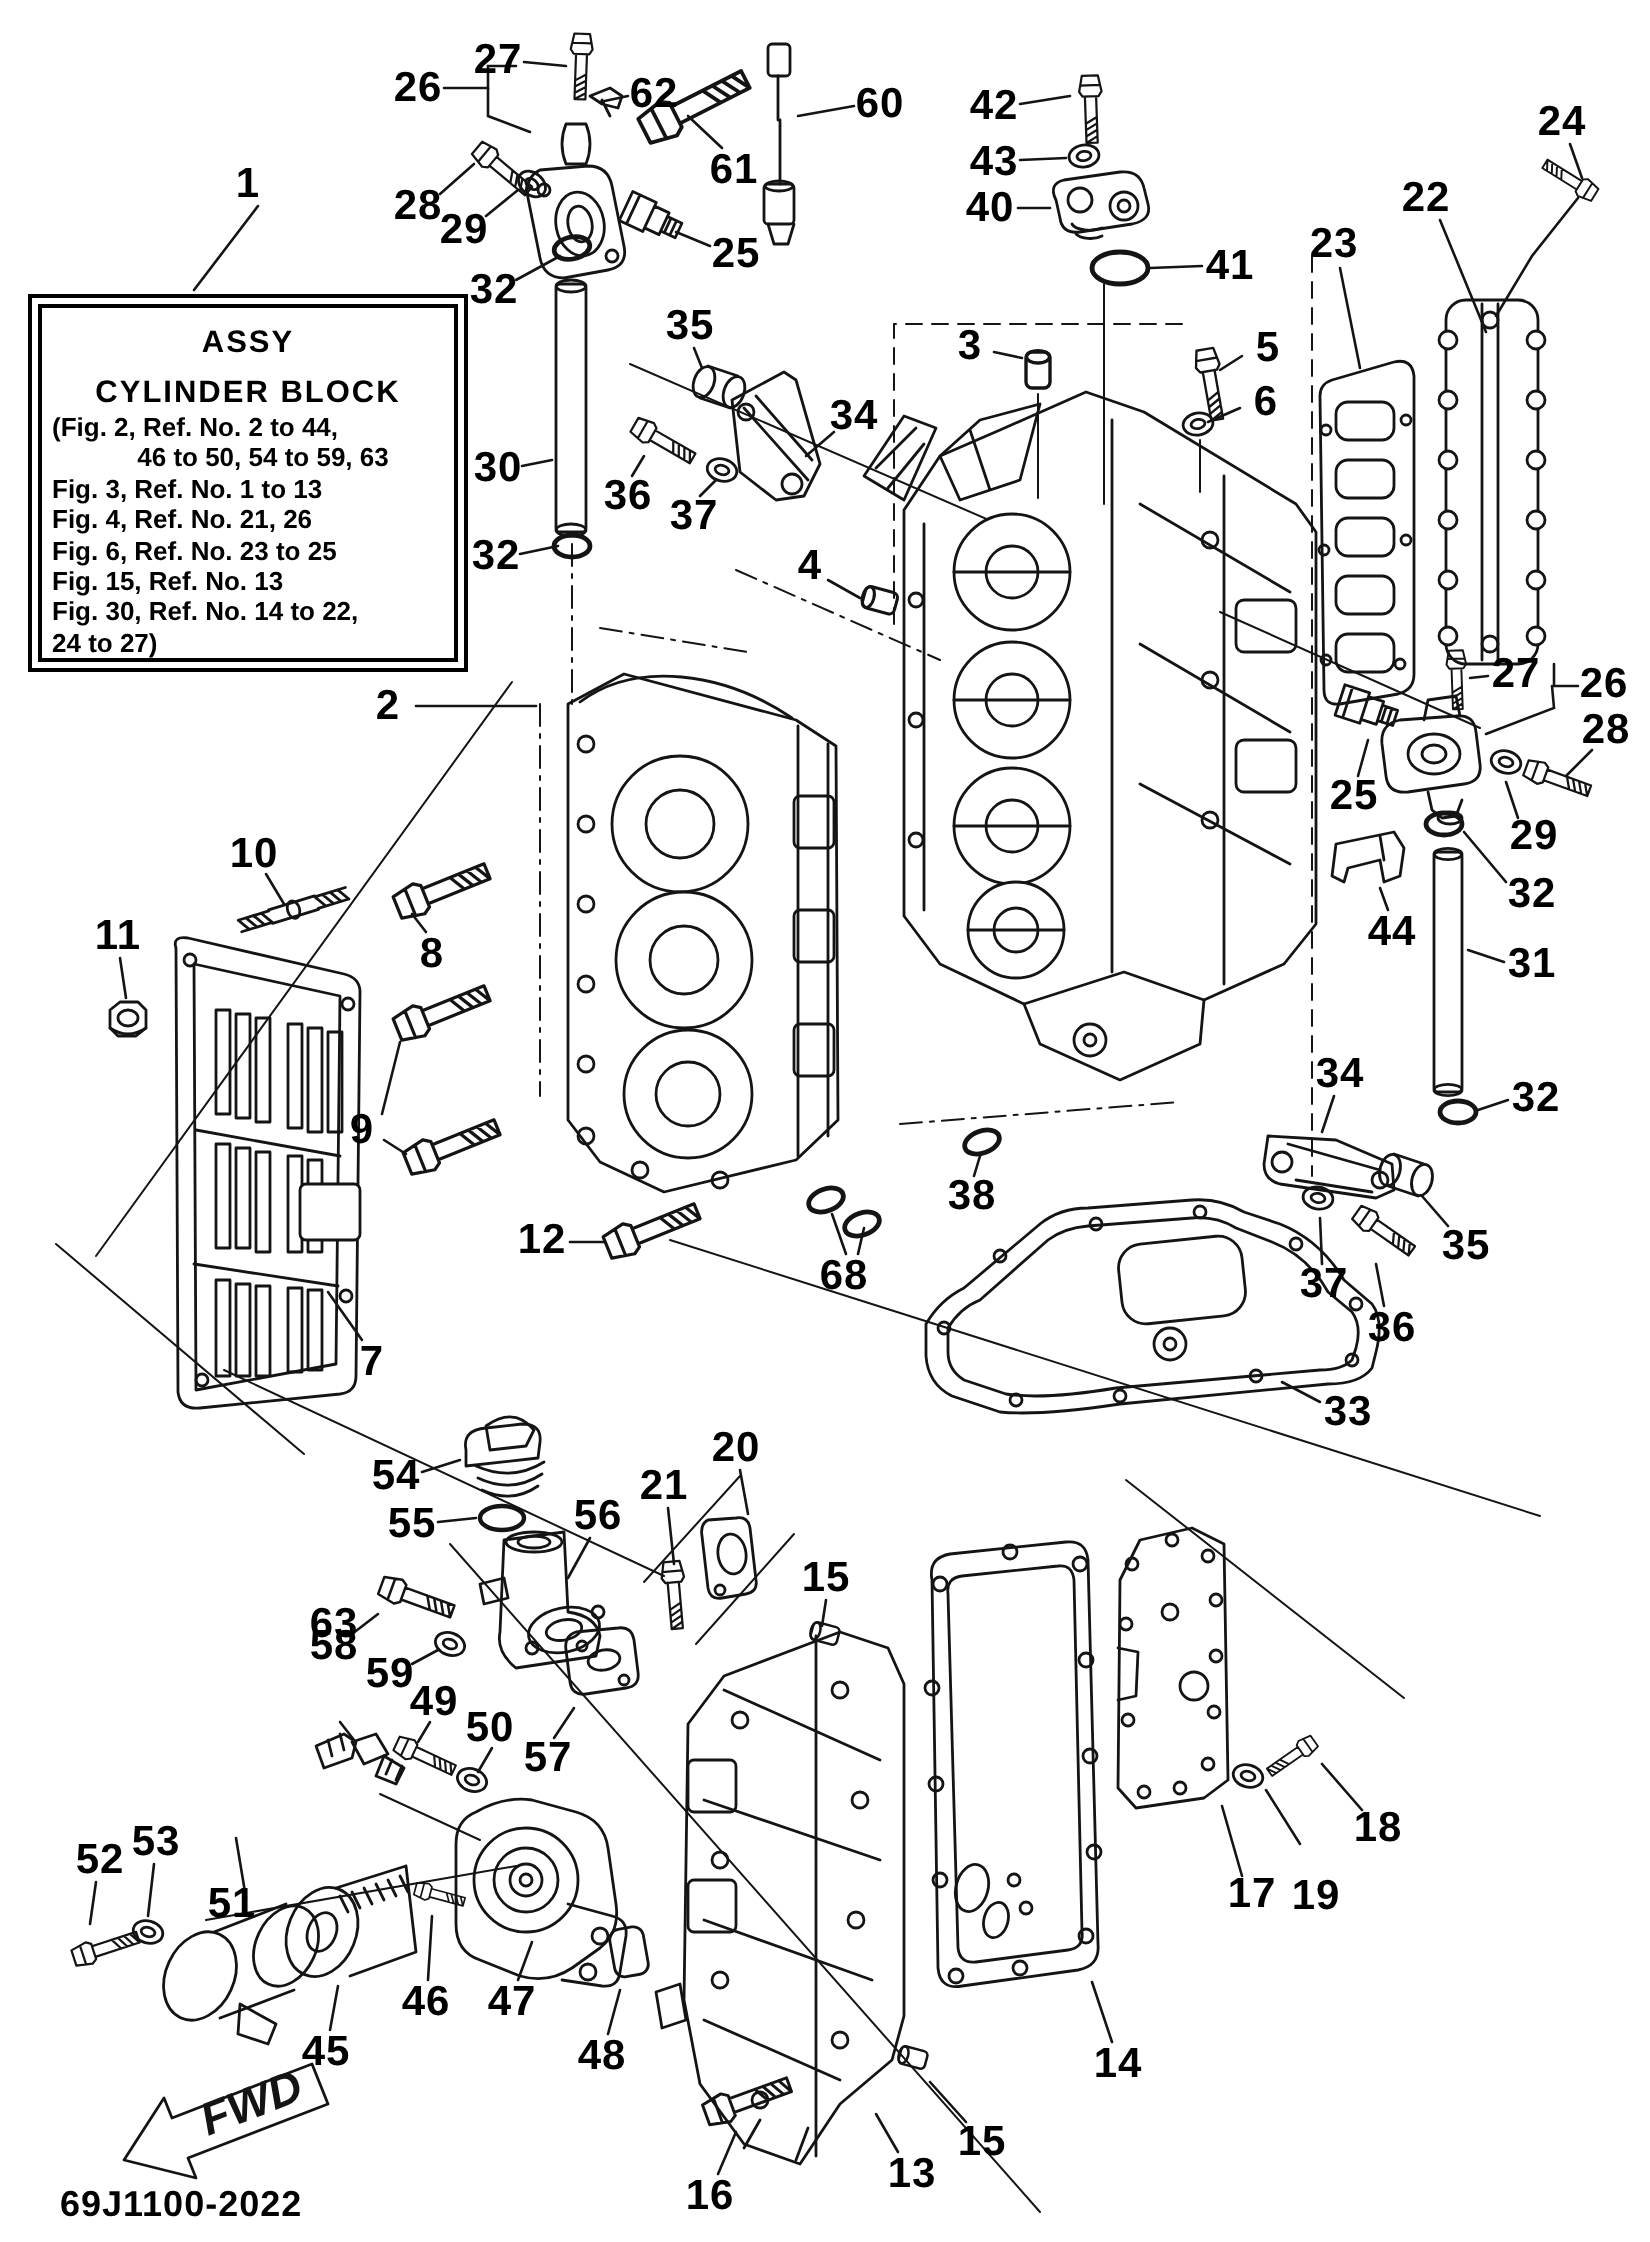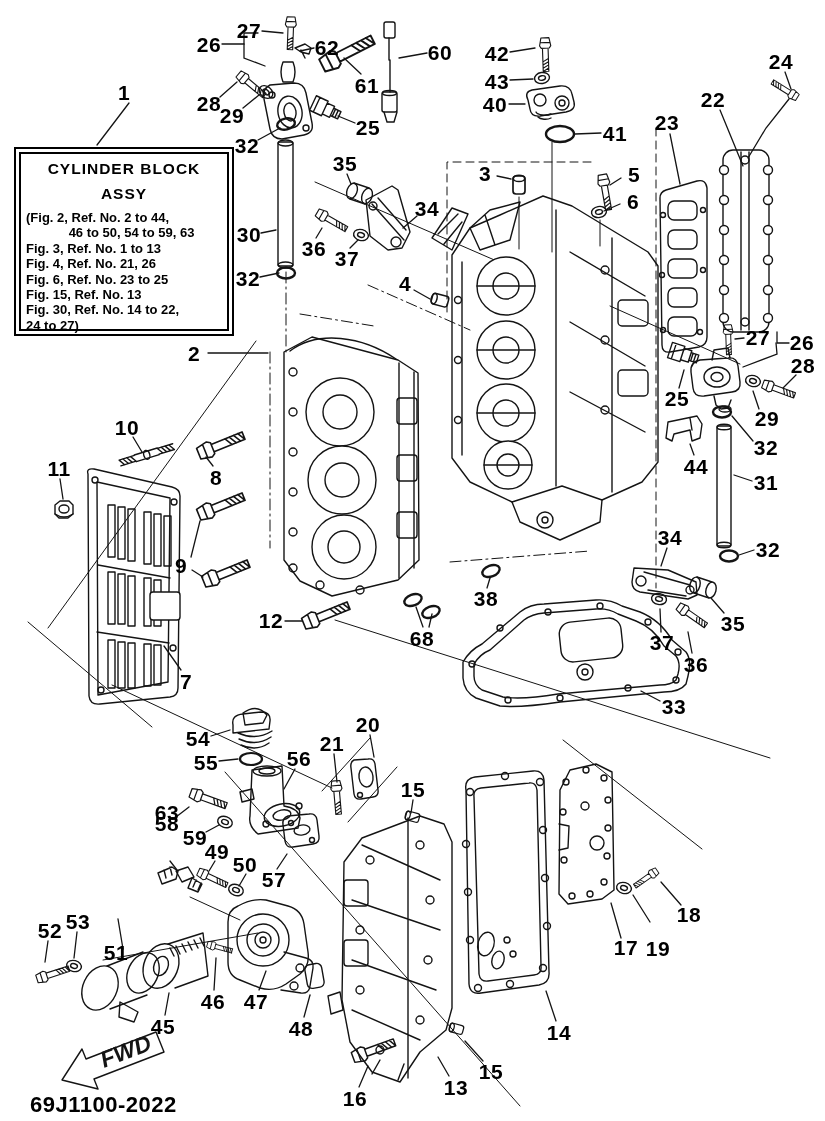--- a/index.html
+++ b/index.html
@@ -8,21 +8,21 @@
   svg{position:absolute;left:0;top:0;}
   .callout{position:absolute;transform:translate(-50%,-50%);font-weight:bold;font-size:21px;
            line-height:1;letter-spacing:.5px;white-space:nowrap;}
   .titlebox{position:absolute;left:14px;top:147px;width:216px;height:185px;border:2px solid #000;background:#fff;}
   .titlebox-inner{position:absolute;left:3px;top:3px;right:3px;bottom:3px;border:2px solid #000;padding:2px 0 0 0;}
   .tb-title{text-align:center;font-weight:bold;font-size:15.5px;margin-top:4px;letter-spacing:1px;}
   .tb-title2{margin-top:7px;margin-bottom:7px;}
   .tb-line{font-weight:bold;font-size:13px;line-height:15.4px;padding-left:5px;white-space:nowrap;}
   .tb-line.c{text-align:center;padding-left:15px;}
   .tb-line.r{text-align:left;padding-right:8px;}
-  .footer-code{position:absolute;left:30px;top:1092px;font-weight:bold;font-size:22px;letter-spacing:.5px;text-align:center;}
+  .footer-code{position:absolute;left:30px;top:1092px;font-weight:bold;font-size:18px;letter-spacing:.5px;text-align:center;}
 </style>
 </head>
 <body>
 
 <div class="stage">
 
 <svg width="825" height="1121" viewBox="0 0 825 1121">
   <defs>
     <g id="boltR">
       <path d="M-4,-5 L6,-7 L9,-5 L9,5 L6,7 L-4,5 Z M2,-6.2 L2,6.2 M9,-3.5 L38,-3.5 M9,3.5 L38,3.5 M38,-3.5 L38,3.5 M22,-3.5 l4,7 m0,-7 l4,7 m0,-7 l4,7 m0,-7 l4,7"></path>
@@ -510,22 +510,22 @@
         <polyline points="244,44 244,58 265,66"></polyline>
         <polyline points="776,343 777,354 743,367"></polyline>
         <polyline points="192,570 203,577"></polyline>
         <polyline points="429,627 432,614"></polyline>
         <polyline points="789,99 766,128 748,158"></polyline>
       </g>
 </svg>
 
 <div class="titlebox">
   <div class="titlebox-inner">
+    <div class="tb-title tb-title2">ASSY</div>
     <div class="tb-title">CYLINDER BLOCK</div>
-    <div class="tb-title tb-title2">ASSY</div>
     <div class="tb-line">(Fig. 2, Ref. No. 2 to 44,</div>
     <div class="tb-line c">46 to 50, 54 to 59, 63</div>
     <div class="tb-line">Fig. 3, Ref. No. 1 to 13</div>
     <div class="tb-line">Fig. 4, Ref. No. 21, 26</div>
     <div class="tb-line">Fig. 6, Ref. No. 23 to 25</div>
     <div class="tb-line">Fig. 15, Ref. No. 13</div>
     <div class="tb-line">Fig. 30, Ref. No. 14 to 22,</div>
     <div class="tb-line r">24 to 27)</div>
   </div>
 </div>

